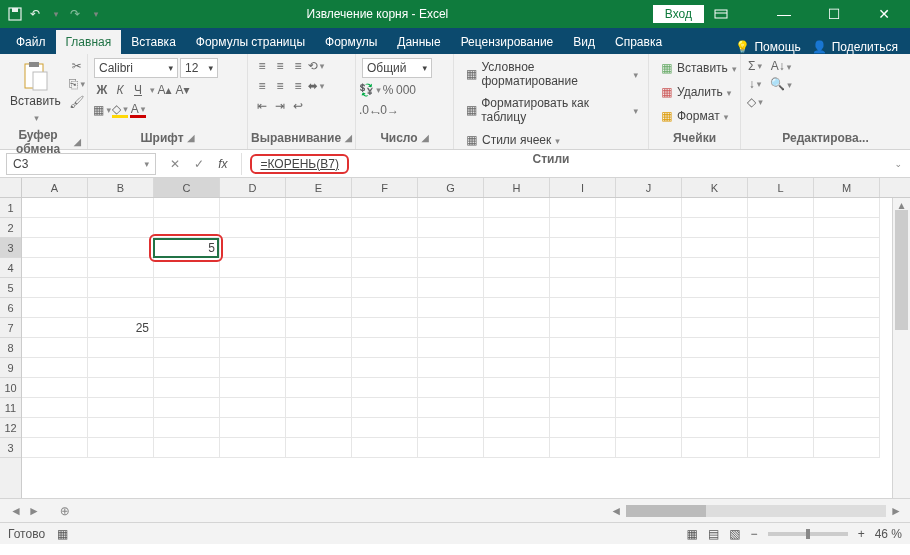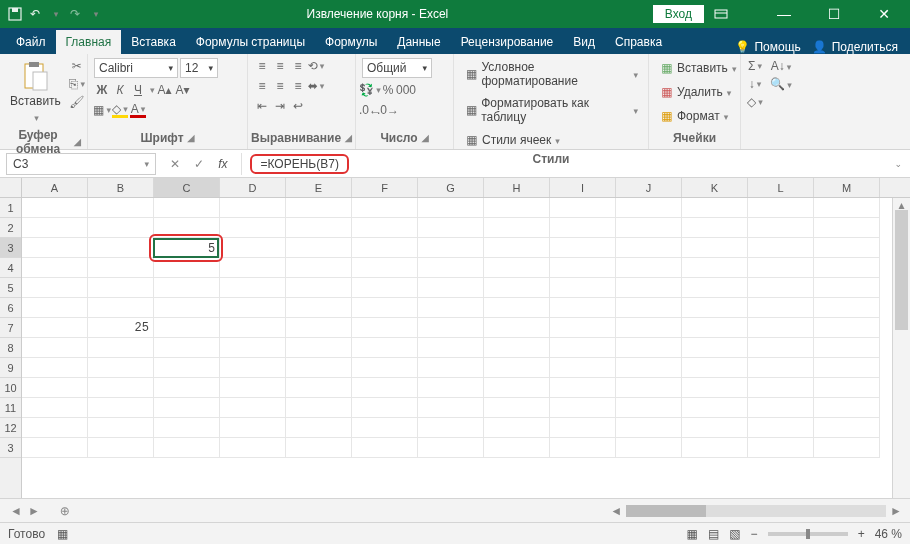--- a/index.html
+++ b/index.html
@@ -24,21 +24,21 @@
   .big-btn { display:flex; flex-direction:column; align-items:center; justify-content:center; gap:2px; padding:2px 4px; font-size:11px; }
   .dd { display:inline-flex; align-items:center; border:1px solid #c8c8c8; background:#fff; padding:1px 4px; height:20px; font-size:12px; }
   .row { display:flex; gap:2px; }
   .col { display:flex; flex-direction:column; gap:2px; }
   .ic { width:16px; height:16px; display:inline-flex; align-items:center; justify-content:center; font-size:12px; color:#666;}
   .dlg-launch { font-size:9px; color:#888; }
   .formula-bar { height:28px; border-bottom:1px solid #d4d4d4; display:flex; align-items:center; background:#fff; }
   .name-box { width:150px; border:1px solid #ccc; height:22px; margin-left:6px; display:flex; align-items:center; padding:0 6px; justify-content:space-between;}
   .fb-icons { display:flex; align-items:center; gap:14px; padding:0 14px; color:#888; }
   .formula-input { flex:1; border-left:1px solid #e0e0e0; padding:0 8px; height:22px; display:flex; align-items:center; }
-  .formula-hl { border:2.5px solid #e03030; border-radius:6px; padding:1px 8px; }
+  .formula-hl { border:2.5px solid #e03030; border-radius:6px; padding:1px 8px;text-decoration:underline; }
   .grid-wrap { display:flex; height: 300px; }
   .row-headers { width:22px; background:#f0f0f0; border-right:1px solid #ccc; }
   .row-headers div { height:20px; border-bottom:1px solid #d8d8d8; text-align:center; font-size:11px; color:#555; line-height:20px;}
   .col-headers { display:flex; background:#f0f0f0; border-bottom:1px solid #ccc; height:20px; }
   .col-headers div { border-right:1px solid #d8d8d8; text-align:center; font-size:11px; color:#555; line-height:20px;}
   .corner { width:22px; height:20px; background:#f0f0f0; border-right:1px solid #ccc; border-bottom:1px solid #ccc;}
   .cells { position:relative; }
   .cells-row { display:flex; height:20px; }
   .cell { border-right:1px solid #e6e6e6; border-bottom:1px solid #e6e6e6; height:20px; text-align:right; padding-right:4px; font-size:12px; line-height:20px;}
   .sel-border { position:absolute; border:2px solid #217346; pointer-events:none; }
@@ -261,20 +261,23 @@
       <div class="col">
         <span class="ic chev">Σ</span>
         <span class="ic chev">↓</span>
         <span class="ic chev">◇</span>
       </div>
       <div class="col" style="margin-left:6px">
         <span class="ic">A↓<span class="chev"></span></span>
         <span class="ic">🔍<span class="chev"></span></span>
       </div>
     </div>
+    <div class="group-label">
+        <span>Редактирова...</span>
+      </div>
   </div>
 </div>
 
 <div class="formula-bar">
   <div class="name-box">
     <span>C3</span>
     <span style="font-size:9px;color:#888">▾</span>
   </div>
   <div class="fb-icons">
     <span>✕</span>
@@ -411,21 +414,21 @@
         <div class="cell" style="width: 66px;"></div>
         <div class="cell" style="width: 66px;"></div>
         <div class="cell" style="width: 66px;"></div>
         <div class="cell" style="width: 66px;"></div>
         <div class="cell" style="width: 66px;"></div>
         <div class="cell" style="width: 66px;"></div>
         <div class="cell" style="width: 66px;"></div>
       </div>
       <div class="cells-row">
         <div class="cell" style="width: 66px;"></div>
-        <div class="cell" style="width: 66px; font-family: Liberation Mono, monospace;">25</div>
+        <div class="cell" style="width: 66px;">25</div>
         <div class="cell" style="width: 66px;"></div>
         <div class="cell" style="width: 66px;"></div>
         <div class="cell" style="width: 66px;"></div>
         <div class="cell" style="width: 66px;"></div>
         <div class="cell" style="width: 66px;"></div>
         <div class="cell" style="width: 66px;"></div>
         <div class="cell" style="width: 66px;"></div>
         <div class="cell" style="width: 66px;"></div>
         <div class="cell" style="width: 66px;"></div>
         <div class="cell" style="width: 66px;"></div>

